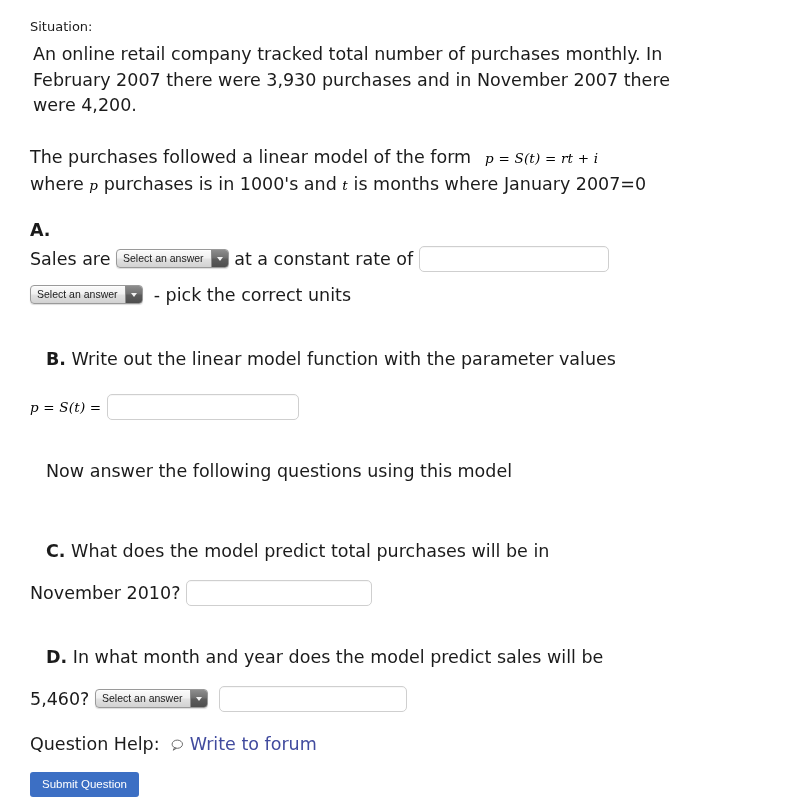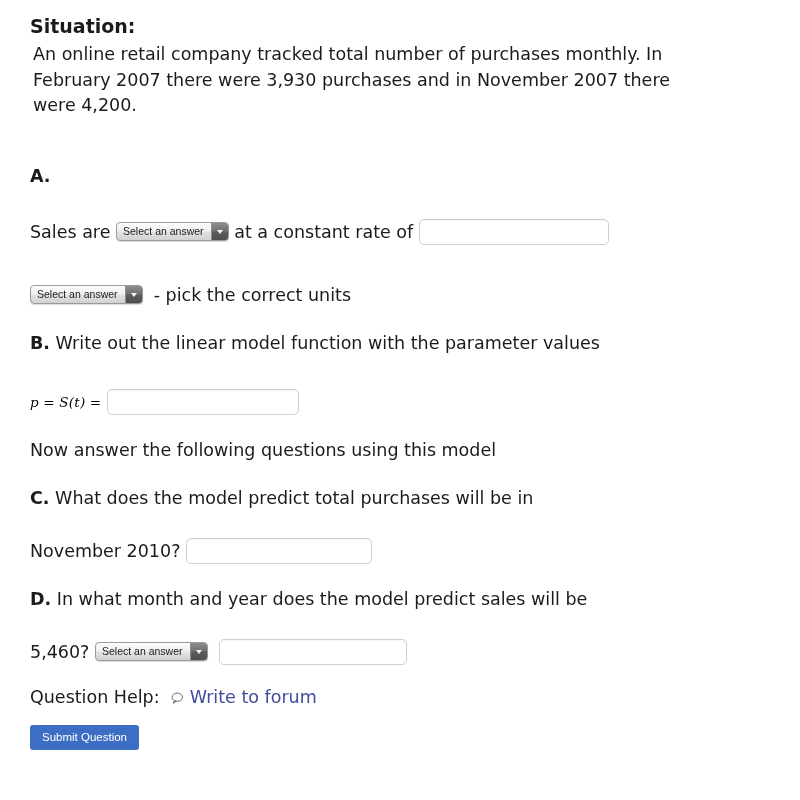--- a/index.html
+++ b/index.html
@@ -15,22 +15,22 @@
     -webkit-font-smoothing: antialiased;
   }
   .page {
     padding: 14px 30px 0 30px;
     width: 740px;
     box-sizing: border-box;
   }
 
   
   .situation-label {
-    font-weight: bold;
-    font-size: 19px;
+    font-weight: normal;
+    font-size: 13px;
     line-height: 25px;
     margin: 0 0 1px 0;
   }
   .para {
     font-size: 17.5px;
     line-height: 25.5px;
     margin: 3px;
     max-width: 660px;
   }
   .para-model {
@@ -56,32 +56,31 @@
   .math-inline-gap { display: inline-block; width: 14px; }
 
   
   .sec-letter {
     font-weight: bold;
     font-size: 17.5px;
   }
   .sec-line {
     font-size: 17.5px;
     line-height: 26px;
-    margin: 0;
+    margin: 16px;
     max-width: 672px;
   }
 
   
   .row {
     display: flex;
     align-items: center;
     flex-wrap: wrap;
     font-size: 17.5px;
     line-height: 26px;
-    margin-top: 27px;
   }
   .row .txt { white-space: pre; }
 
   
   .select {
     display: inline-flex;
     align-items: stretch;
     height: 19px;
     border: 1px solid #9a9a9a;
     border-radius: 4px;
@@ -171,20 +170,21 @@
 
 <div class="page">
 
   
   <div class="situation-label">Situation:</div>
   <p class="para">An online retail company tracked total number of purchases monthly. In February 2007 there were 3,930 purchases and in November 2007 there were 4,200.</p>
 
   <div class="spacer-lg"></div>
 
   
+  <p class="para-model"><span>The purchases followed a linear model of the form</span><span class="math-inline-gap"></span><span class="math">p = S(t) = rt + i</span><br><span>where</span> <span class="math">p</span> <span>purchases is in 1000's and</span> <span class="math">t</span> <span>is months where January 2007=0</span></p>
 
   <div class="spacer-lg"></div>
 
   
   <div class="sec-letter">A.</div>
   <div class="spacer-xs"></div>
 
   <div class="row">
     <span class="txt">Sales are</span>
     <span class="txt">&nbsp;</span>

